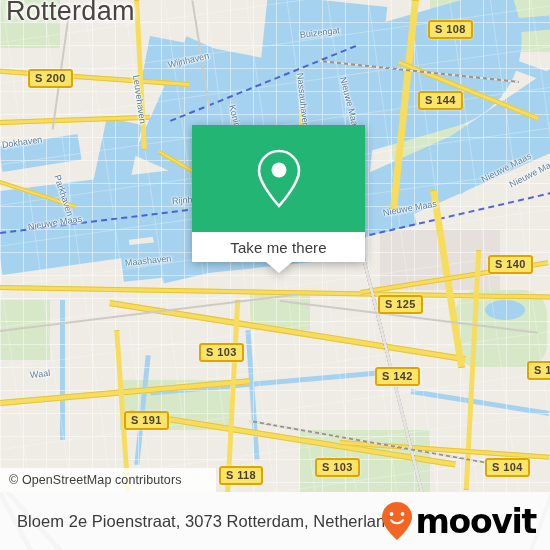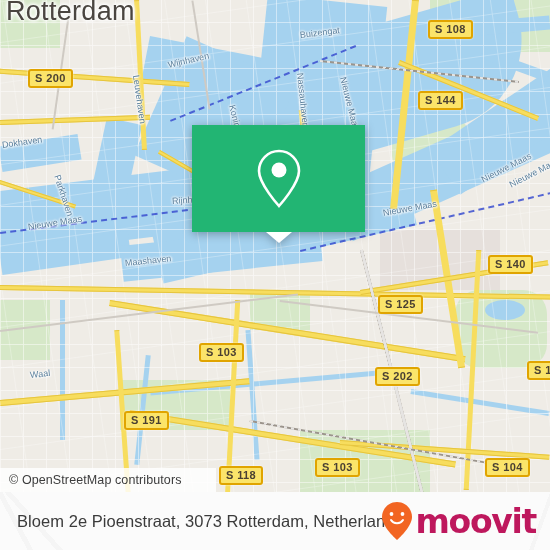--- a/index.html
+++ b/index.html
@@ -79,21 +79,21 @@
     display:flex;align-items:center;overflow:hidden;}
   #footer .wm{position:absolute;left:0;top:-40px;width:550px;height:140px;opacity:.5;
     background-image:
       linear-gradient(62deg,transparent 0 44px,#f0f0f0 44px 49px,transparent 49px 100px),
       linear-gradient(-70deg,transparent 0 30px,#f1f1f1 30px 34px,transparent 34px 90px),
       linear-gradient(48deg,transparent 0 70px,#f0f0f0 70px 75px,transparent 75px 150px);
   }
   #addr{position:relative;font-size:16.5px;color:#3b3b3b;margin-left:17px;letter-spacing:.05px;}
   #brand{position:absolute;right:14px;top:50%;transform:translateY(-50%);
     display:flex;align-items:center;gap:2px;}
-  #brand .word{font-size:33px;color:#be185d;letter-spacing:-1.3px;font-weight:bold;
+  #brand .word{font-size:33px;color:#000000;letter-spacing:-1.3px;font-weight:bold;
     font-family:"DejaVu Sans",sans-serif;}
 </style>
 </head>
 <body>
 
 <div id="app">
 
   <div id="map">
 
     <div class="landmass"></div>
@@ -188,39 +188,42 @@
         <div class="mlabel water-lbl" style="left: 125px; top: 258px; transform: rotate(-6deg); transform-origin: 0px 50%;">Maashaven</div>
         <div class="mlabel water-lbl" style="left: 30px; top: 370px; transform: rotate(-6deg); transform-origin: 0px 50%;">Waal</div>
       </div>
     <div id="shields">
         <div class="shield" style="left: 28px; top: 69px;">S 200</div>
         <div class="shield" style="left: 428px; top: 20px;">S 108</div>
         <div class="shield" style="left: 418px; top: 91px;">S 144</div>
         <div class="shield" style="left: 488px; top: 255px;">S 140</div>
         <div class="shield" style="left: 378px; top: 295px;">S 125</div>
         <div class="shield" style="left: 199px; top: 343px;">S 103</div>
-        <div class="shield" style="left: 375px; top: 367px;">S 202</div>
+        <div class="shield" style="left: 375px; top: 367px;">S 142</div>
         <div class="shield" style="left: 483px; top: 361px; margin-left: 44px;">S 126</div>
         <div class="shield" style="left: 124px; top: 411px;">S 191</div>
         <div class="shield" style="left: 219px; top: 466px;">S 118</div>
         <div class="shield" style="left: 315px; top: 458px;">S 103</div>
         <div class="shield" style="left: 485px; top: 458px;">S 104</div>
       </div>
 
     <div id="attrib">
       <span>© OpenStreetMap contributors</span>
     </div>
   </div>
 
   <div id="popup">
     <div id="popup-top" style="background: rgb(34, 181, 115);">
       <svg width="54" height="66" viewBox="0 0 54 66">
         <path d="M27 5 C16 5 7 14 7 25 C7 38 27 60 27 60 C27 60 47 38 47 25 C47 14 38 5 27 5 Z" fill="none" stroke="#ffffff" stroke-width="2.6"></path>
         <circle cx="27" cy="24" r="7.5" fill="#ffffff"></circle>
       </svg>
+    </div>
+    <div id="popup-bottom">
+      <span>Take me there</span>
     </div>
     <div id="popup-tail"></div>
   </div>
 
   <div id="footer">
     <div class="wm"></div>
     <div id="addr">Bloem 2e Pioenstraat, 3073 Rotterdam, Netherlands</div>
     <div id="brand">
       <svg width="32" height="40" viewBox="0 0 32 40">
         <path d="M16 1 C7.7 1 1 7.7 1 16 C1 26 16 39 16 39 C16 39 31 26 31 16 C31 7.7 24.3 1 16 1 Z" fill="#f26522"></path>

